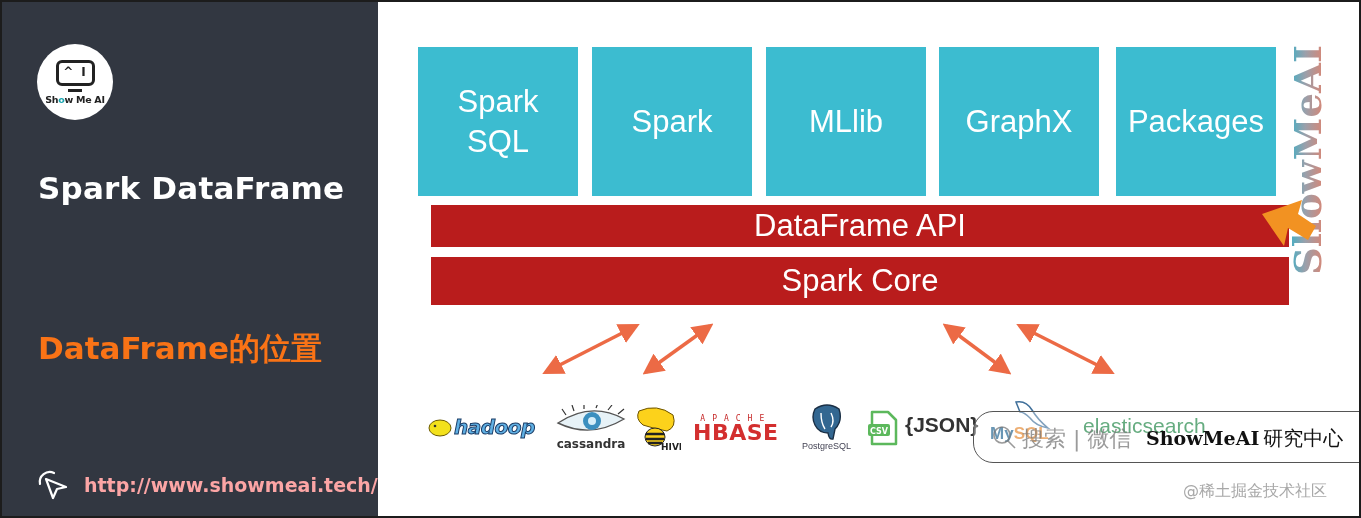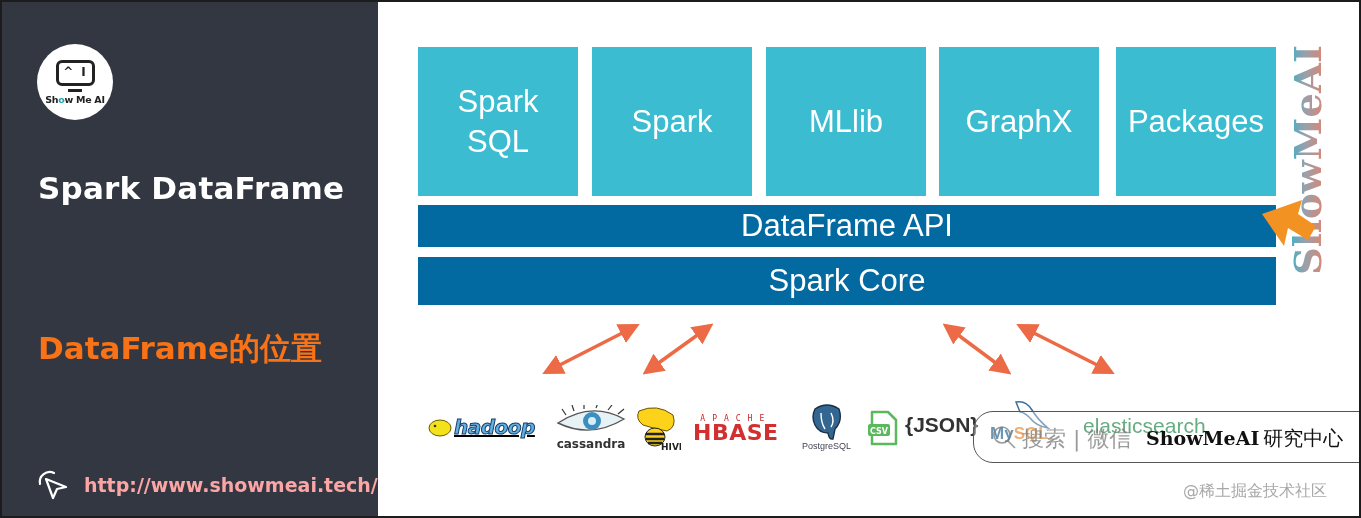--- a/index.html
+++ b/index.html
@@ -23,21 +23,21 @@
   .side-sub { position: absolute; left: 38px; top: 328px; color: #f97316; font: bold 31px "DejaVu Sans", sans-serif; white-space: nowrap; }
   .side-link { position: absolute; left: 36px; top: 468px; display: flex; align-items: center; gap: 14px; }
   .side-link .cursor { width: 34px; height: 34px; }
   .side-link .url { color: #fca5a5; font: bold 19px "DejaVu Sans", sans-serif; white-space: nowrap; }
 
   
   .diagram { position: absolute; left: 378px; top: 0; width: 983px; height: 502px; }
   .module { position: absolute; top: 47px; height: 149px; width: 160px; background: #3cbcd0;
             color: #fff; font: 31px "Liberation Sans", sans-serif; display: flex; align-items: center;
             justify-content: center; text-align: center; line-height: 40px; }
-  .bar { position: absolute; left: 40px; width: 858px; background: #0369a1; color: #fff;
+  .bar { position: absolute; left: 53px; width: 858px; background: #b91c1c; color: #fff;
          font: 31px "Liberation Sans", sans-serif; display: flex; align-items: center; justify-content: center; }
   .bar-df { top: 205px; height: 42px; }
   .bar-core { top: 257px; height: 48px; }
 
   .dsapi { position: absolute; left: 351px; top: 330px; color: #ec6a45; font: 31px "Liberation Sans", sans-serif; white-space: nowrap; }
   .arrows { position: absolute; left: 0; top: 0; width: 983px; height: 518px; pointer-events: none; }
 
   .watermark-v { position: absolute; left: 910px; top: 40px; width: 40px; height: 240px; }
   .pointer { position: absolute; left: 880px; top: 200px; width: 60px; height: 70px; }
 
@@ -135,21 +135,21 @@
         <stop offset="1" stop-color="#ee7d62"></stop>
       </linearGradient>
     </defs>
     <text x="0" y="0" transform="translate(33,235) rotate(-90)" font-family="DejaVu Serif, serif" font-weight="bold" font-size="38" fill="url(#wg)" textLength="230" lengthAdjust="spacingAndGlyphs">ShowMeAI</text>
   </svg>
   <svg class="pointer" viewBox="0 0 60 70">
     <path d="M4 14 L44 0 L40 14 L58 26 L50 40 L30 28 L26 46 Z" fill="#f29222"></path>
   </svg>
 
   <div class="ds-logo hadoop">
-    <div style="display:flex;align-items:center;gap:2px;text-decoration:underline;">
+    <div style="display:flex;align-items:center;gap:2px;">
       <svg width="24" height="20" viewBox="0 0 24 20">
           <ellipse cx="12" cy="11" rx="11" ry="8" fill="#f3e11c" stroke="#6b5a00" stroke-width="1"></ellipse>
           <circle cx="7" cy="9" r="1.3" fill="#333"></circle>
         </svg>
       <span class="word">hadoop</span>
     </div>
   </div>
   <div class="ds-logo cassandra">
     <svg width="70" height="32" viewBox="0 0 70 32">
       <path d="M2 18 Q35 -4 68 14 Q35 34 2 18 Z" fill="#e7f2f7" stroke="#555" stroke-width="1.4"></path>

